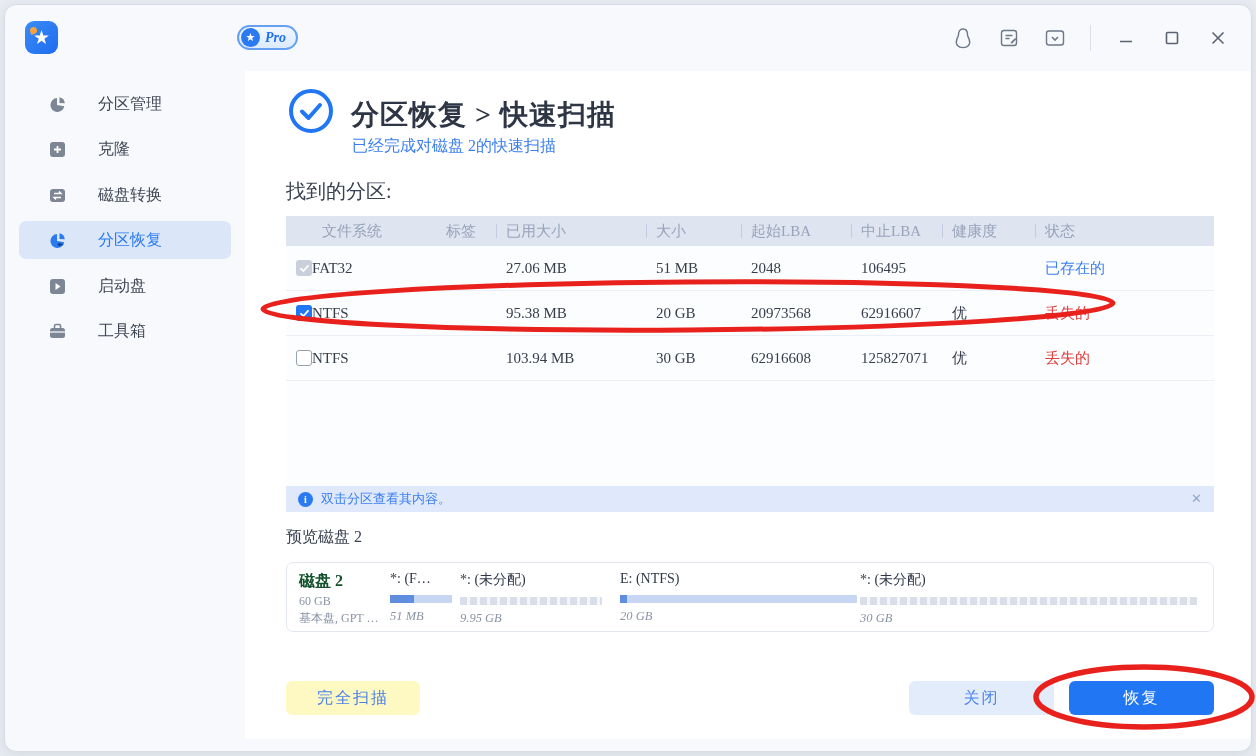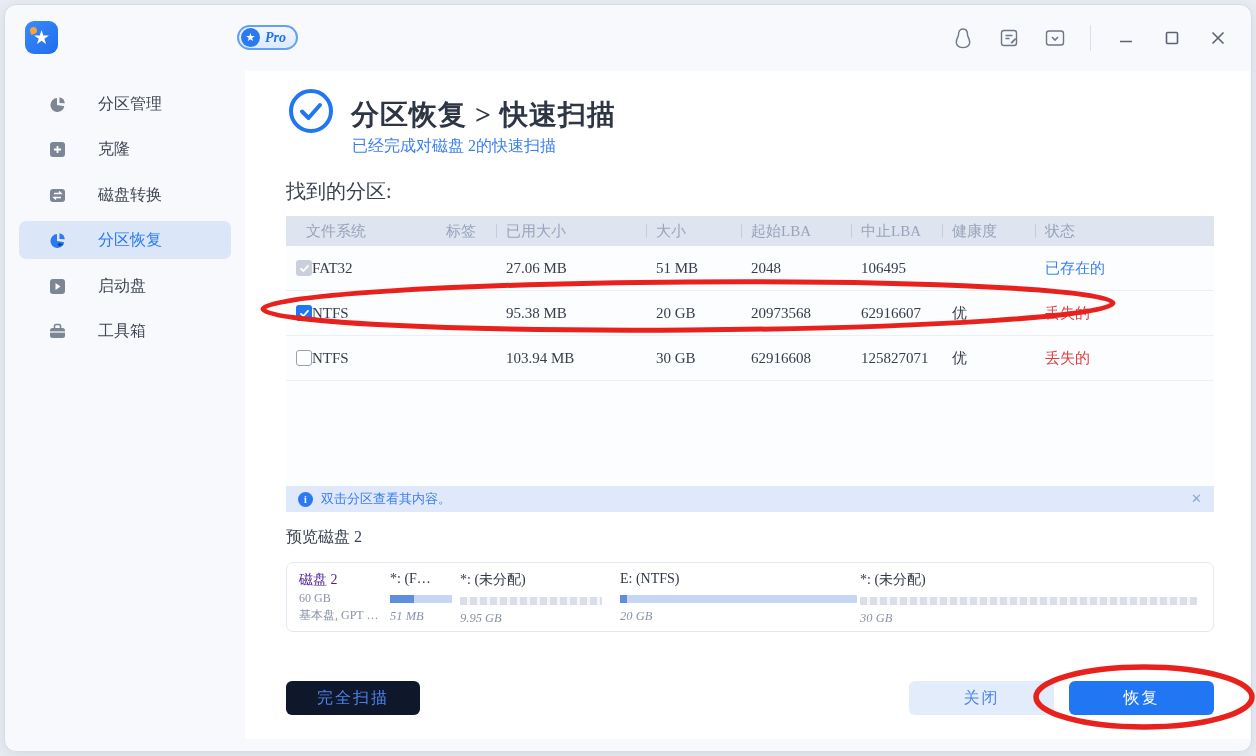--- a/index.html
+++ b/index.html
@@ -42,21 +42,21 @@
   .hdr-title { position:absolute; left:106px; top:25px; font-size:28px; font-weight:600;
     color:#2e3645; letter-spacing:1px; }
   .hdr-sub { position:absolute; left:107px; top:65px; font-size:16px; color:#3b7ef0; }
   .found-label { position:absolute; left:41px; top:107px; font-size:20px; color:#3a4150; }
 
   
   .table { position:absolute; left:41px; top:145px; width:928px; height:296px; background:#fcfdfe; }
   .thead { display:flex; height:30px; background:#dee4f0; align-items:center; color:#98a4ba; font-size:15px; }
   .th { padding-left:10px; position:relative; height:100%; display:flex; align-items:center; }
   .th.divl::before { content:""; position:absolute; left:0; top:8px; width:1px; height:14px; background:#c3cddf; }
-  .c-fs{width:150px; padding-left:20px;} .c-label{width:60px;} .c-used{width:150px;}
+  .c-fs{width:150px; padding-left:36px;} .c-label{width:60px;} .c-used{width:150px;}
   .c-size{width:95px;} .c-slba{width:110px;} .c-elba{width:91px;} .c-health{width:93px;} .c-status{width:179px;}
   .trow { display:flex; height:45px; align-items:center; font-size:15px; color:#363d4b;
     border-bottom:1px solid #ecf0f6; cursor:pointer; }
   .td { padding-left:10px; display:flex; align-items:center; overflow:hidden; }
   .cb { width:16px; height:16px; border-radius:3px; flex:0 0 16px; display:flex;
     align-items:center; justify-content:center; cursor:pointer; }
   .cb-dis { background:#c9d0db; }
   .cb-on  { background:#2176f3; }
   .cb-off { background:#fff; border:1px solid #98a1b0; }
   .st-blue { color:#3b7ef0; } .st-red { color:#e23d3d; }
@@ -65,36 +65,36 @@
   .info-i { width:15px; height:15px; border-radius:50%; background:#2b7af2; color:#fff;
     font-size:10px; font-weight:700; display:flex; align-items:center; justify-content:center;
     font-family:"Liberation Serif",serif; }
   .info-x { margin-left:auto; color:#8fa6c9; font-size:13px; cursor:pointer; }
 
   
   .prev-label { position:absolute; left:41px; top:456px; font-size:16px; color:#3a4150; }
   .prevbox { position:absolute; left:41px; top:491px; width:928px; height:70px; background:#fff;
     border:1px solid #e3e7f0; border-radius:7px; }
   .dinfo { position:absolute; left:12px; top:8px; }
-  .dinfo .dname { font-size:14px; font-weight:400; color:#4c1d95; }
+  .dinfo .dname { font-size:16px; font-weight:700; color:#14532d; }
   .dinfo .dsub { font-size:12px; color:#8a93a5; line-height:1.25; margin-top:2px; }
   .part { position:absolute; top:8px; }
   .part .plabel { font-size:14px; color:#2f3747; white-space:nowrap; overflow:hidden; }
   .part .pbar { margin-top:8px; height:8px; border-radius:1px; }
   .part .pcap { margin-top:6px; font-size:12.5px; font-style:italic; color:#8a93a5; }
   .pbar.used { background:#c7d7f3; position:relative; }
   .pbar.used .fill { position:absolute; left:0; top:0; bottom:0; background:#5f8ede; }
   .pbar.unalloc { background:repeating-linear-gradient(90deg,#d9dee9 0 7px,#f5f6fa 7px 10px); }
   .p1 { left:103px; width:62px; } .p2 { left:173px; width:142px; }
   .p3 { left:333px; width:237px; } .p4 { left:573px; width:337px; }
 
   
   .btn { position:absolute; top:610px; height:34px; border-radius:6px; border:none;
     font-size:16px; cursor:pointer; font-family:inherit; letter-spacing:2px; }
-  .btn-light { background:#0f172a; color:#4a82ea; }
+  .btn-light { background:#fef9c3; color:#4a82ea; }
   .btn-fullscan { left:41px; width:134px; }
   .btn-close { left:664px; width:145px; background:#e3ecfb; }
   .btn-recover { left:824px; width:145px; background:#2176f3; color:#fff; }
 
   
   .annot { position:absolute; left:0; top:0; width:1256px; height:756px; pointer-events:none; z-index:50; }
 </style>
 </head>
 <body>
 

